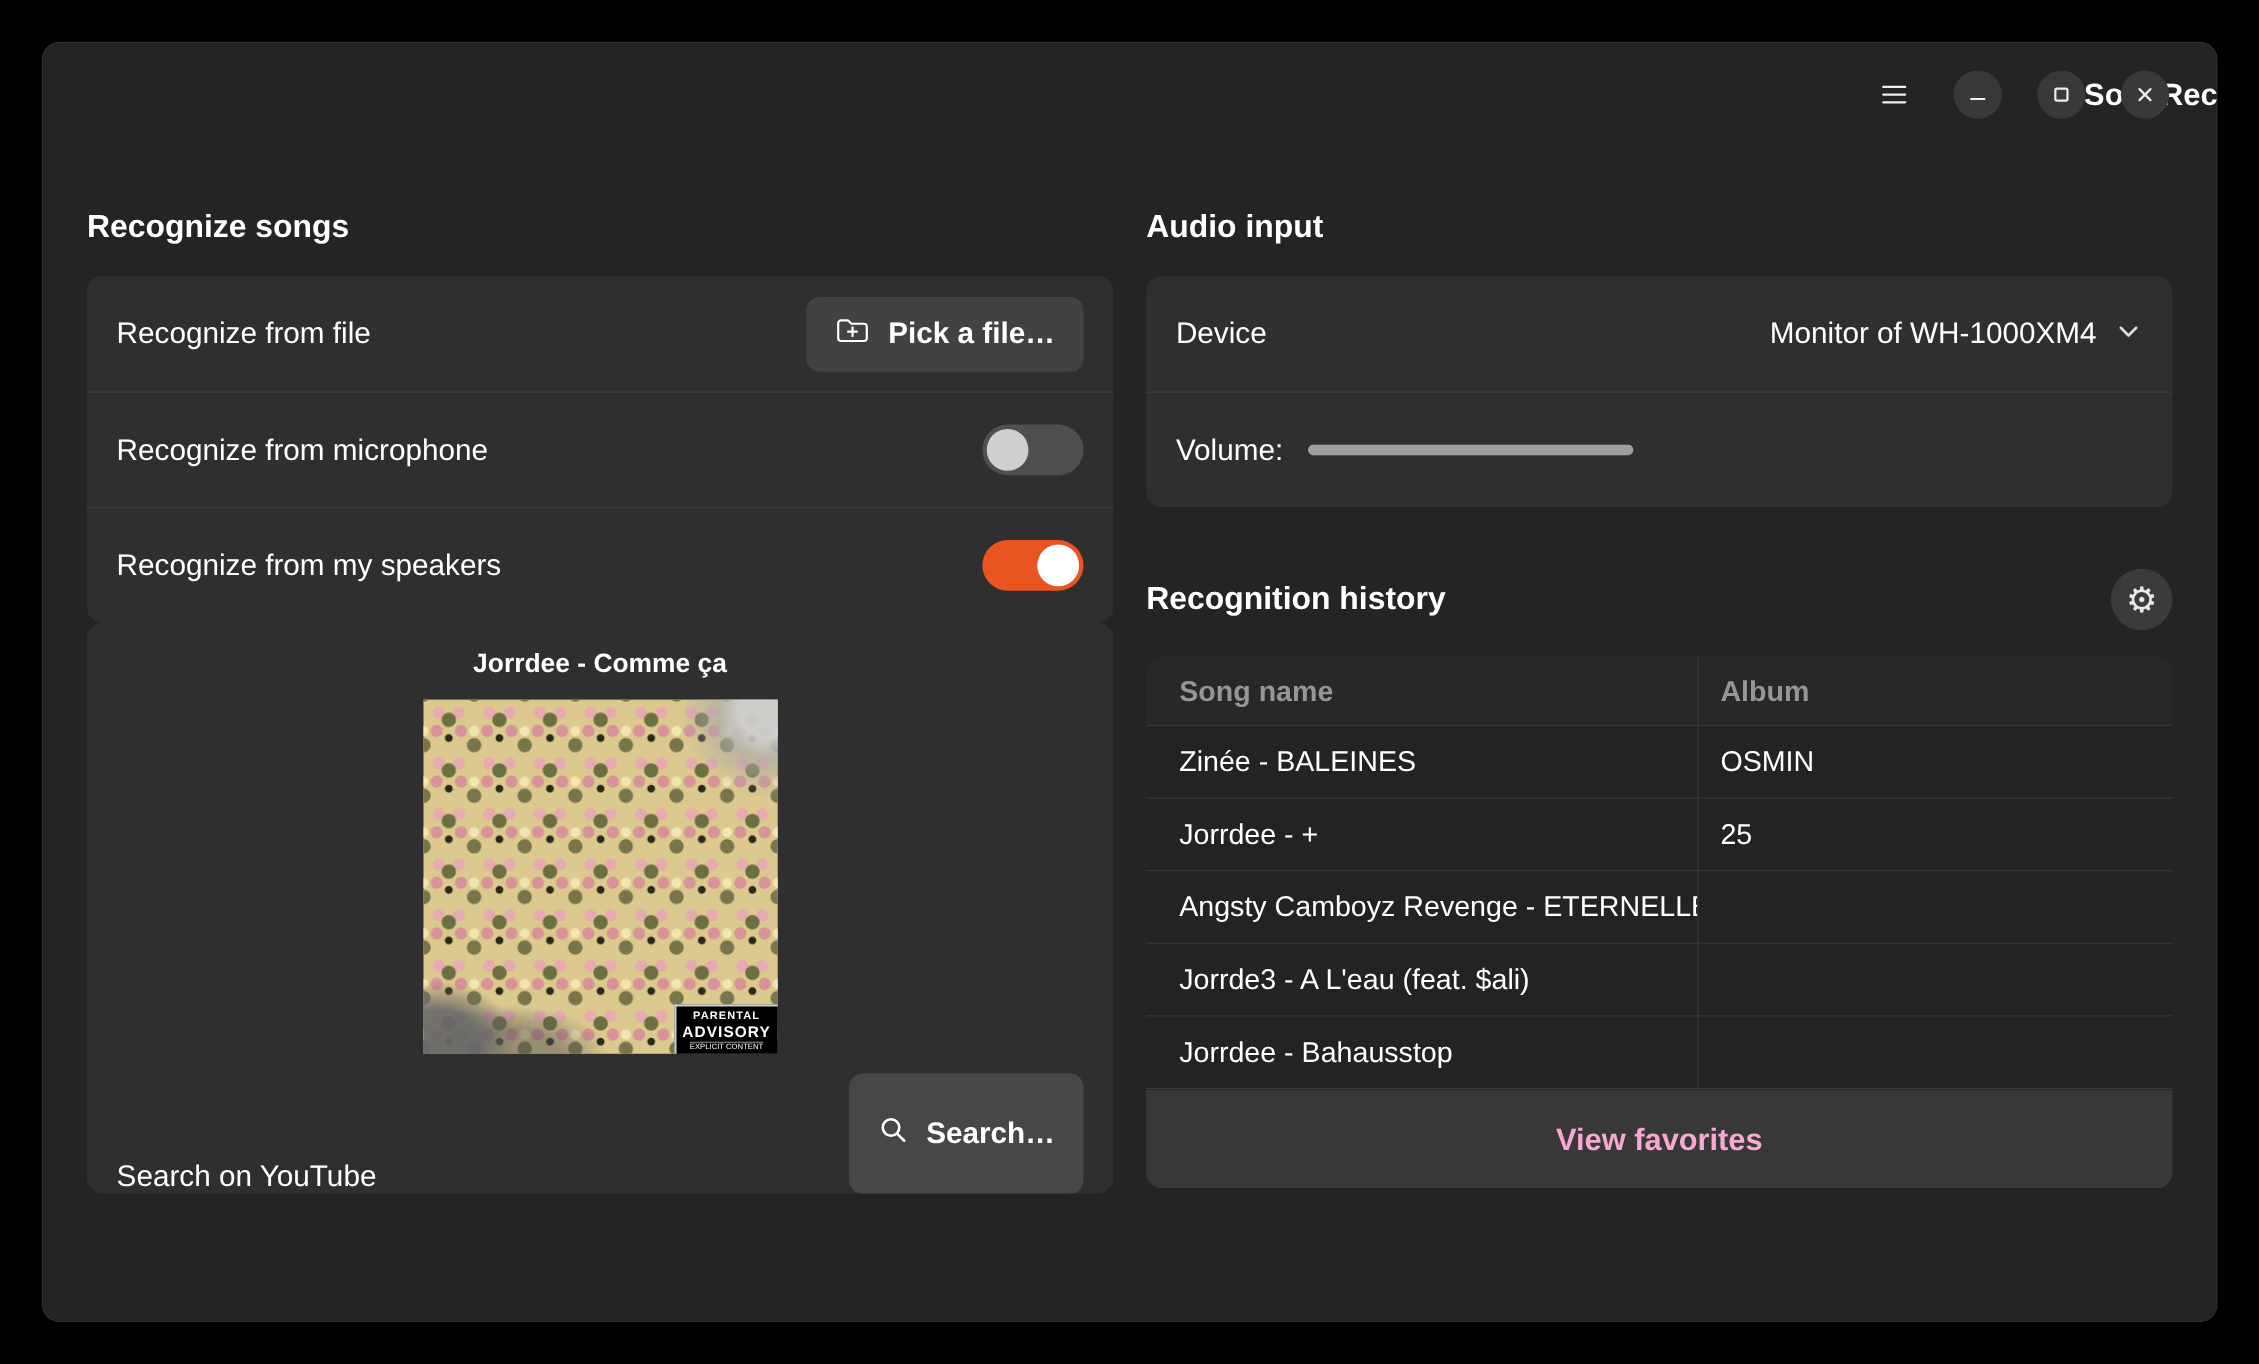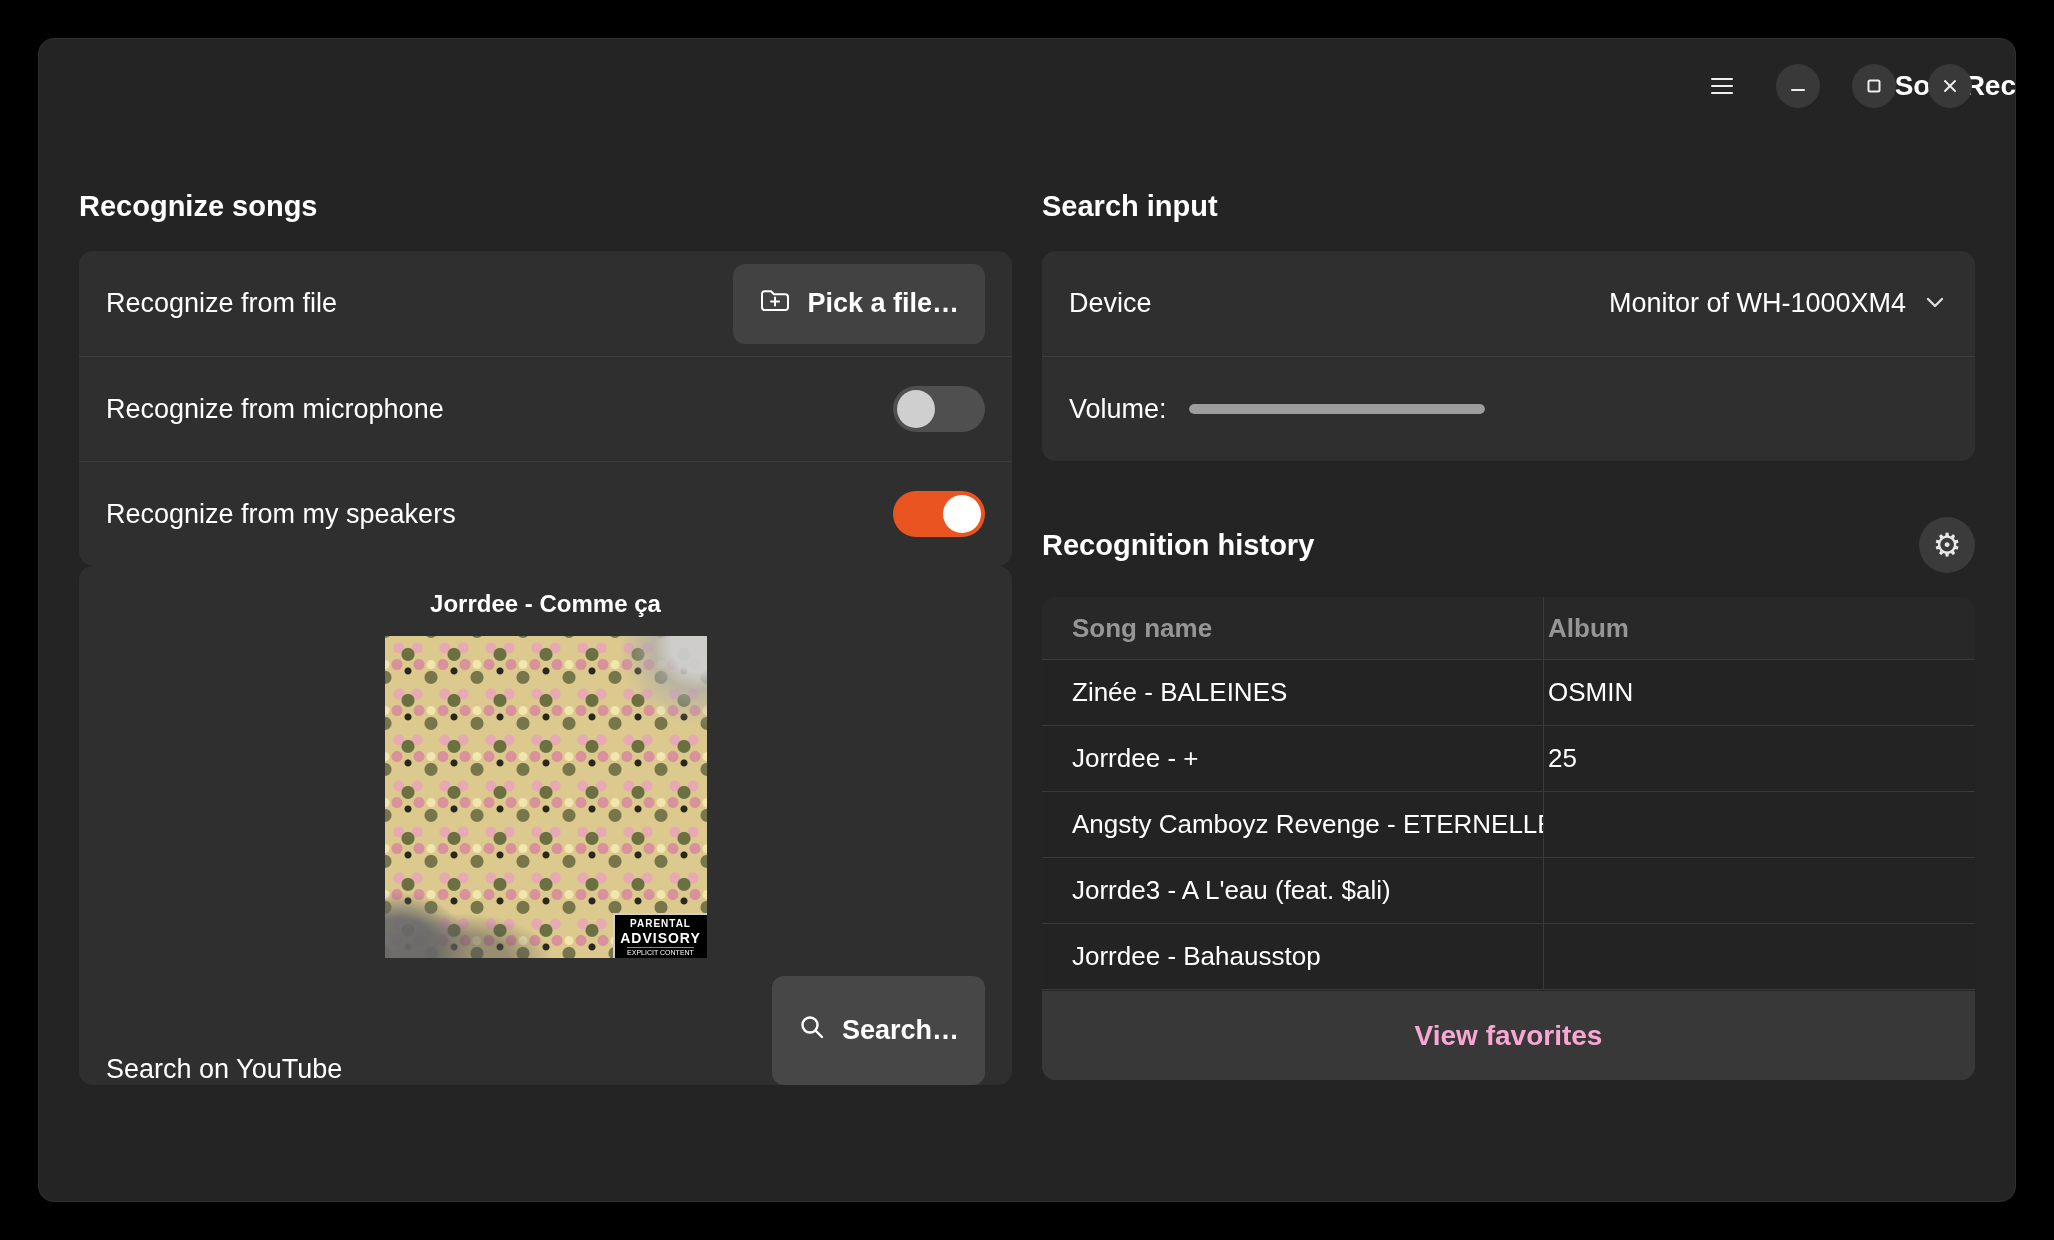--- a/index.html
+++ b/index.html
@@ -46,21 +46,21 @@
   .list .row {
     display: flex; align-items: center; justify-content: space-between;
     min-height: 105px; padding: 0 27px;
   }
   .list .row + .row { border-top: 1px solid rgba(255,255,255,0.07); }
   .row-label { font-size: 27px; }
   .pick-btn, .search-btn {
     display: flex; align-items: center; gap: 16px;
     background: #424242; color: #fff; border: none; cursor: pointer;
     font-family: inherit; font-size: 27px; font-weight: bold;
-    height: 80px; padding: 0 26px; border-radius: 12px;
+    height: 68px; padding: 0 26px; border-radius: 12px;
   }
   .pick-btn svg, .search-btn svg { stroke: #fff; fill: none; stroke-linecap: round; stroke-linejoin: round; }
   
   .switch {
     width: 92px; height: 46px; border-radius: 23px;
     background: #4f4f4f; position: relative; cursor: pointer; flex: none;
     transition: background .15s;
   }
   .switch .knob {
     position: absolute; top: 4px; left: 4px;
@@ -136,21 +136,21 @@
   .tbl { background: #232323; }
   .tbl-row {
     display: grid; grid-template-columns: 53.7% 46.3%;
     border-bottom: 1px solid #3a3a3a;
   }
   .tbl-cell {
     height: 65px; display: flex; align-items: center;
     padding-left: 30px; font-size: 26px;
     white-space: nowrap; overflow: hidden;
   }
-  .tbl-cell.album { border-left: 1px solid #3a3a3a; padding-left: 4px; }
+  .tbl-cell.album { border-left: 1px solid #3a3a3a; padding-left: 20px; }
   .tbl-row.head { background: #282828; }
   .tbl-row.head .tbl-cell { color: #969696; font-weight: bold; height: 62px; }
   .fav-btn {
     width: 100%; height: 90px; border: none; cursor: pointer;
     background: #383838; color: #f9a8d4;
     font-family: inherit; font-size: 28px; font-weight: bold;
     display: flex; align-items: center; justify-content: center;
     border-top: 1px solid #262626;
   }
 </style>
@@ -243,21 +243,21 @@
             </span>
             <span>Search…</span>
           </button>
         </div>
       </div>
 
     </div>
 
     <div class="col">
 
-      <h2 class="section">Search input</h2>
+      <h2 class="section">Audio input</h2>
 
       <div class="card list">
         <div class="row">
           <span class="row-label">Device</span>
           <div class="device-select">
             <span class="device-value">Monitor of WH-1000XM4</span>
             <span>
               <svg width="26" height="26" viewBox="0 0 26 26">
                   <polyline points="6,10 13,17 20,10"></polyline>
                 </svg>

